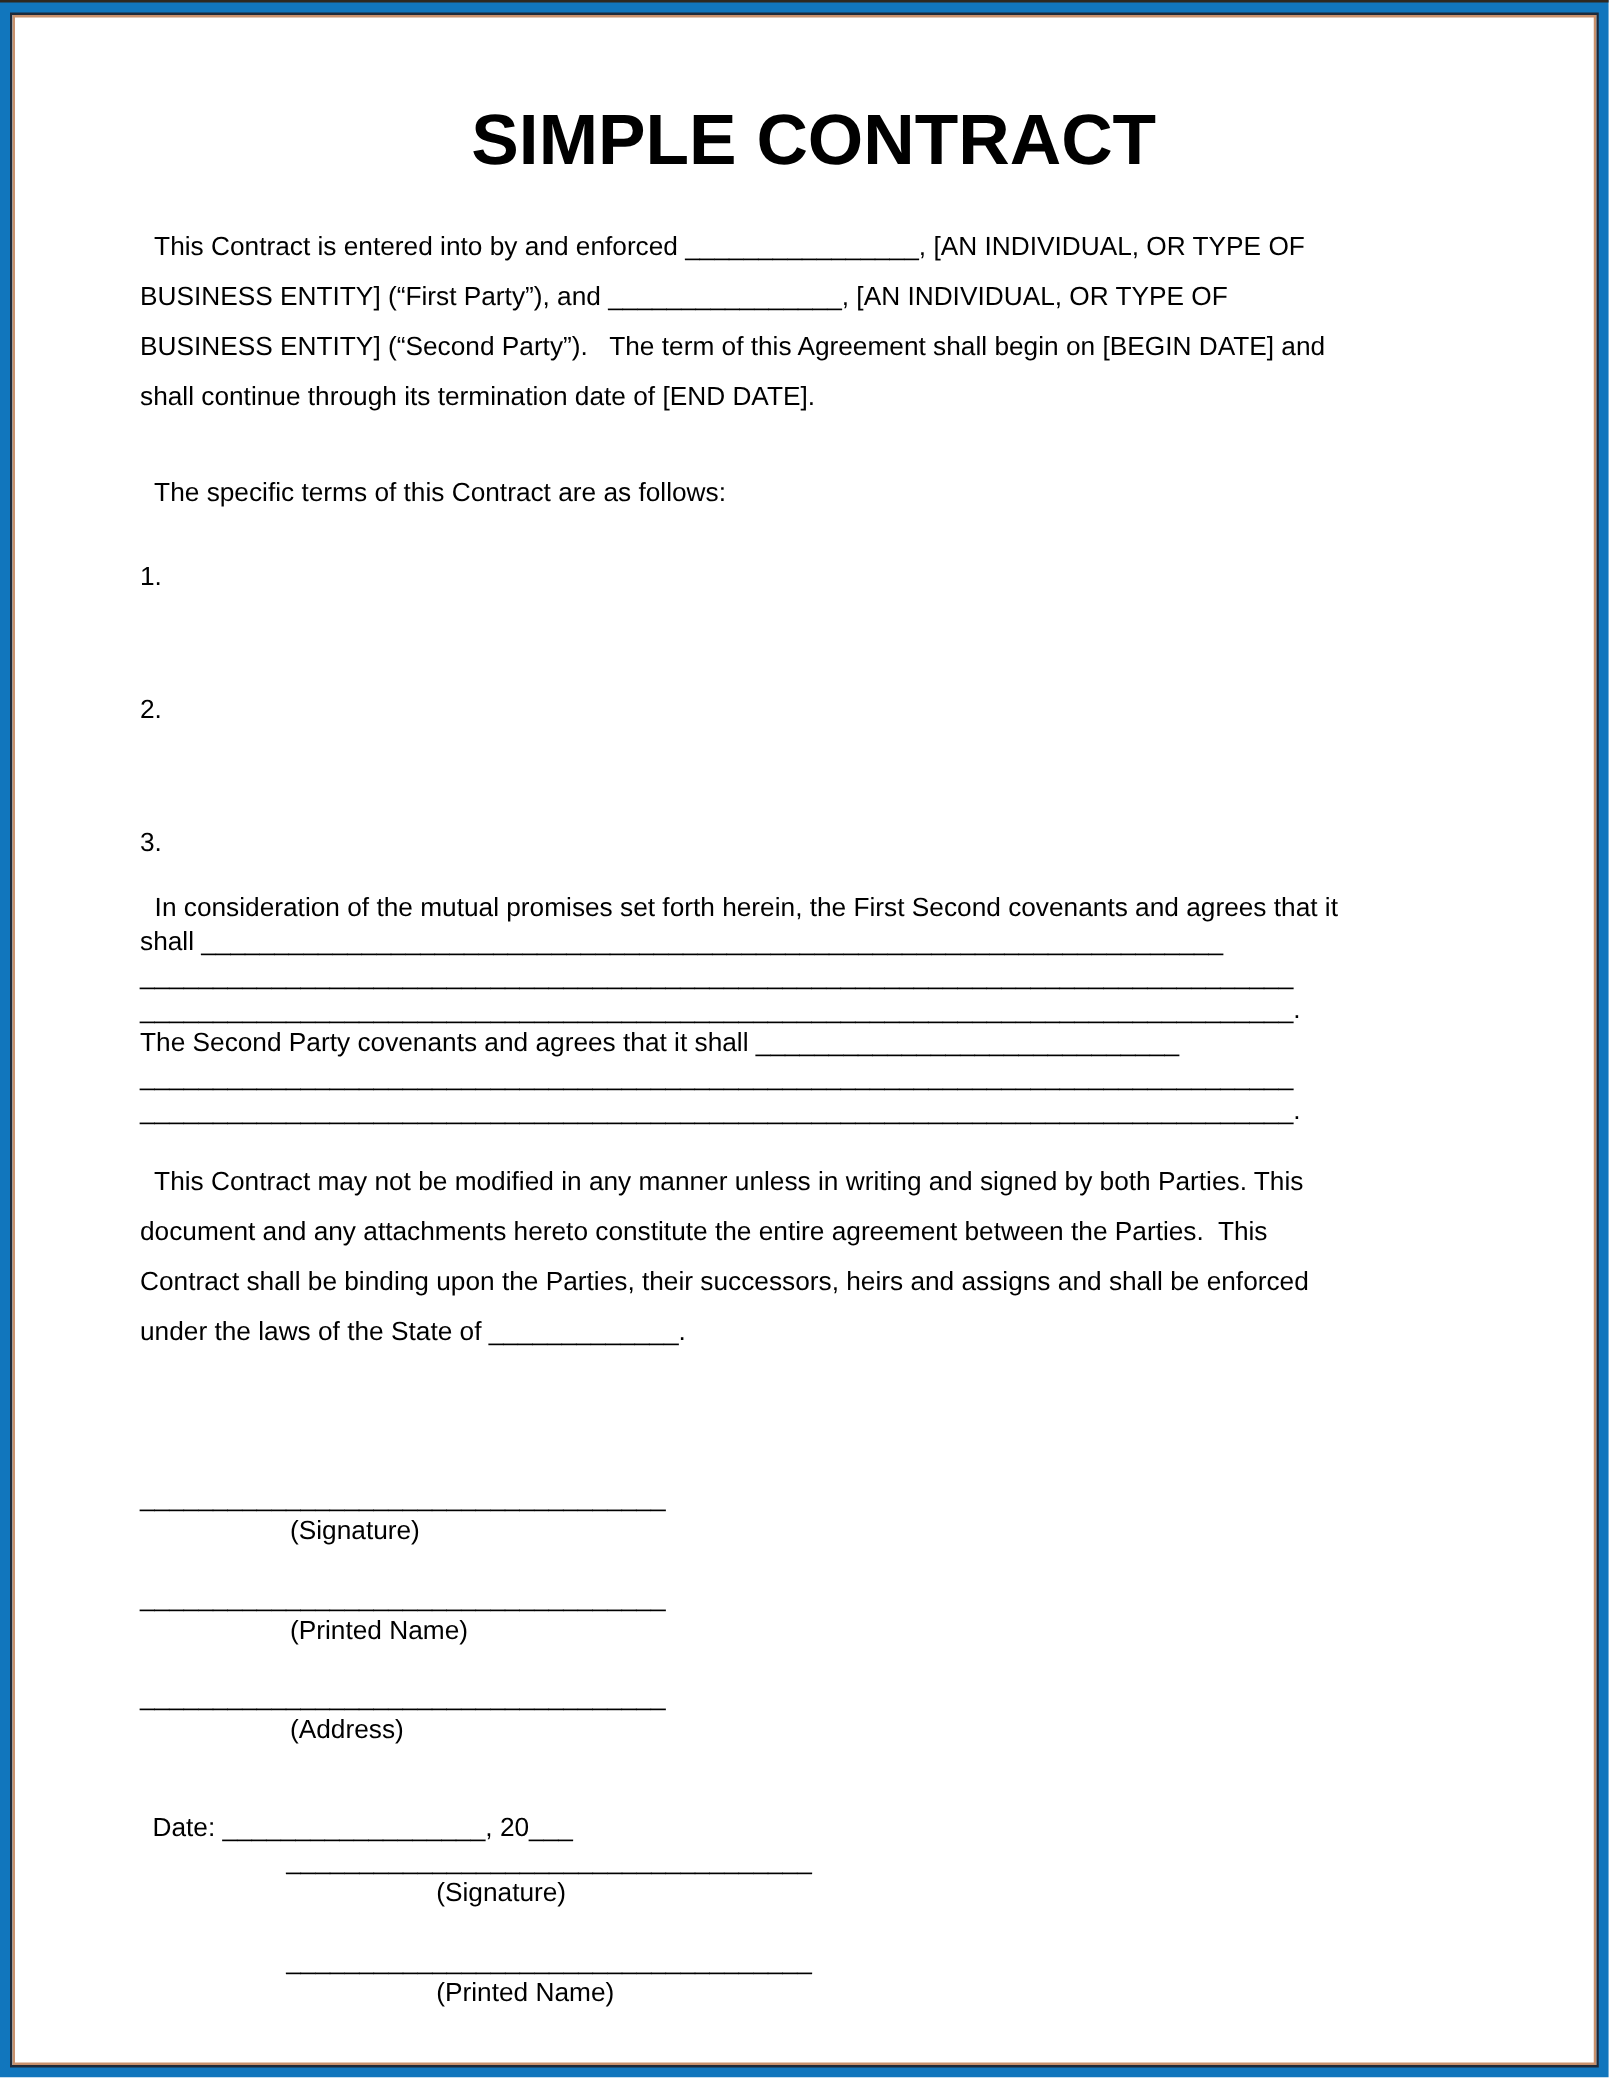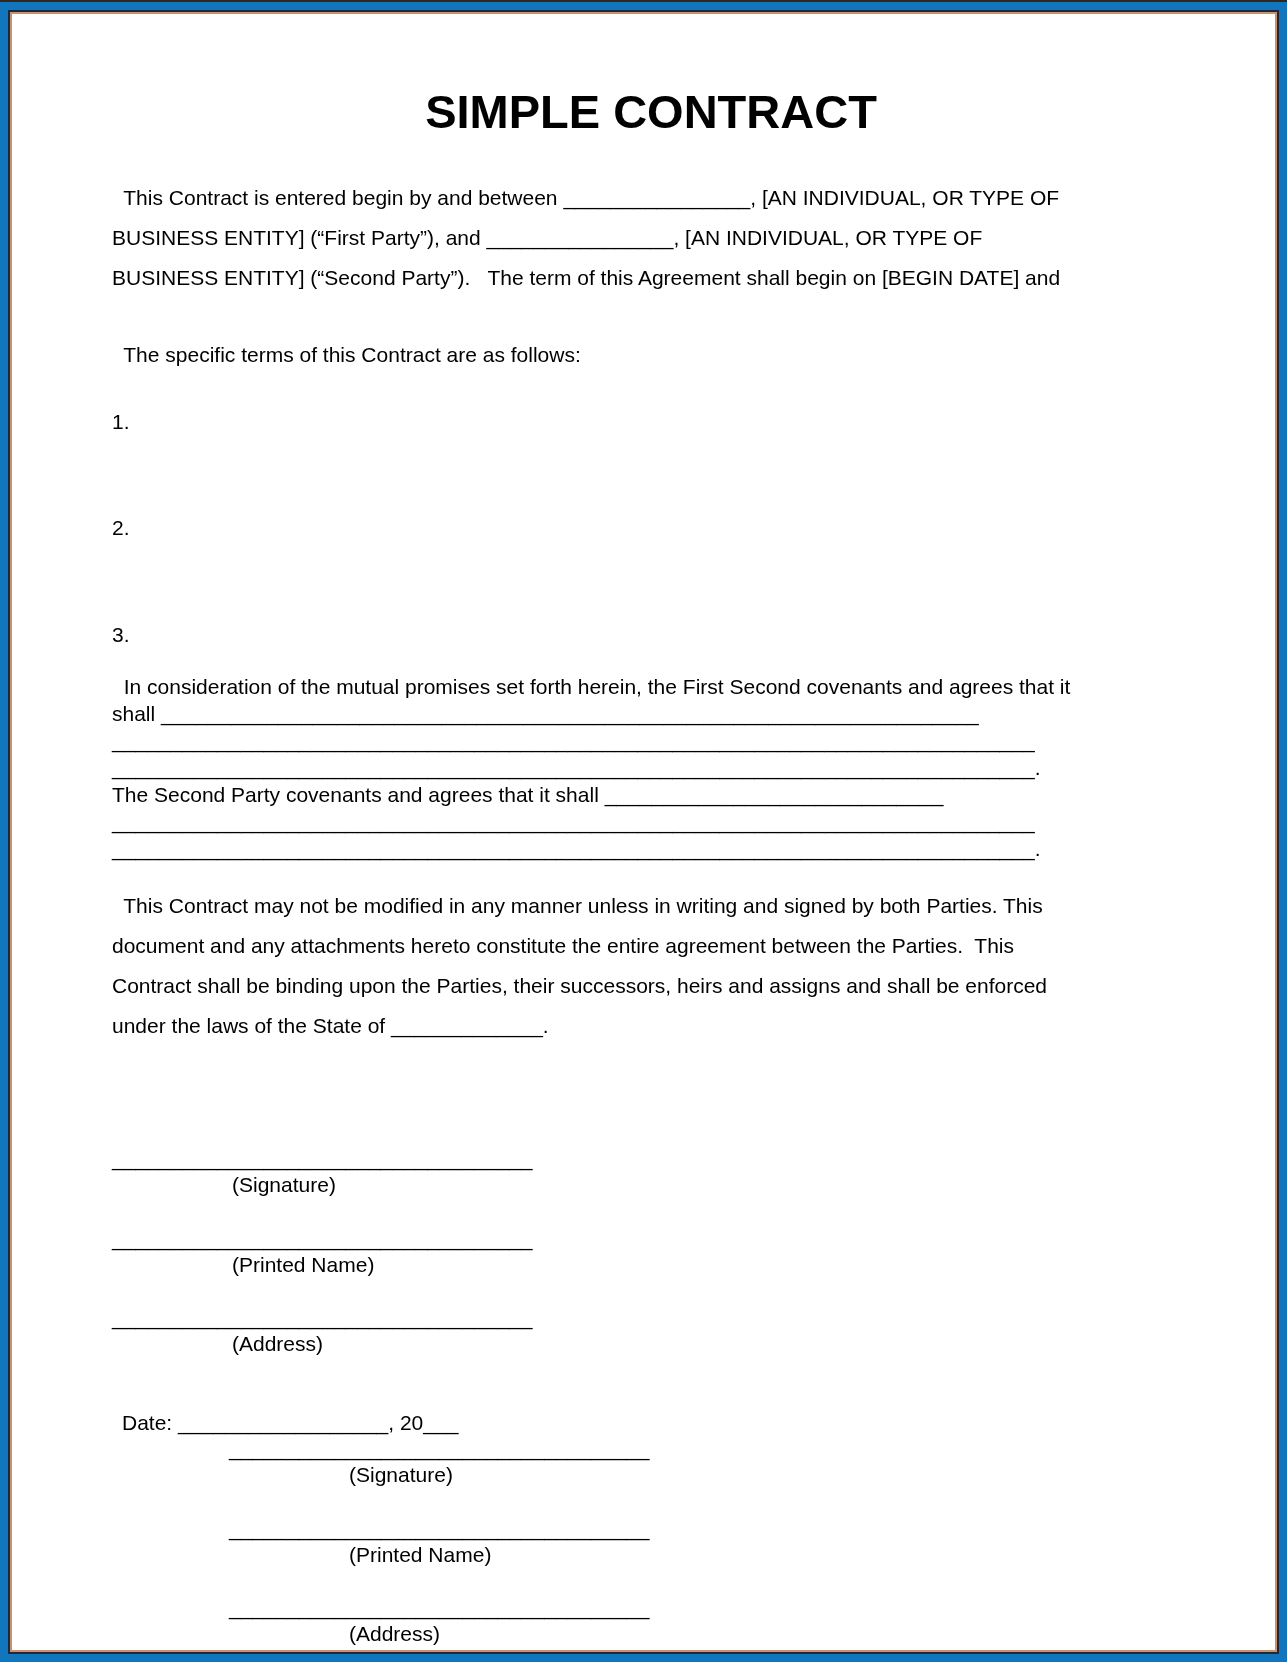--- a/index.html
+++ b/index.html
@@ -37,21 +37,21 @@
   .page {
     height: 100%;
     box-sizing: border-box;
     padding: 0 0 0 100px;
     position: relative;
     overflow: hidden;
     font-size: 21px;
   }
   .title {
     margin: 74px 85px 0 0;
-    font-size: 47px;
+    font-size: 57px;
     line-height: 48px;
     font-weight: bold;
     text-align: center;
     letter-spacing: 0;
   }
   .para .line, .heading-line, .term-num, .sig-col .line {
     white-space: pre;
   }
   .dbl .line { line-height: 40px; }
   .sgl .line { line-height: 27px; }
@@ -80,23 +80,24 @@
 <body>
 
 <div class="frame-blue">
   <div class="frame-dark">
     <div class="frame-tan">
       <div class="page">
 
         <h1 class="title">SIMPLE CONTRACT</h1>
 
         <div class="para dbl intro">
-          <div class="line">  This Contract is entered begin by and between ________________, [AN INDIVIDUAL, OR TYPE OF</div>
+          <div class="line">  This Contract is entered into by and enforced ________________, [AN INDIVIDUAL, OR TYPE OF</div>
           <div class="line">BUSINESS ENTITY] (“First Party”), and ________________, [AN INDIVIDUAL, OR TYPE OF</div>
           <div class="line">BUSINESS ENTITY] (“Second Party”).   The term of this Agreement shall begin on [BEGIN DATE] and</div>
+          <div class="line">shall continue through its termination date of [END DATE].</div>
         </div>
 
         <div class="heading-line">  The specific terms of this Contract are as follows:</div>
 
         <div class="term-num term-1">1.</div>
         <div class="term-num term-2">2.</div>
         <div class="term-num term-3">3.</div>
 
         <div class="para sgl consider">
           <div class="line">  In consideration of the mutual promises set forth herein, the First Second covenants and agrees that it</div>

